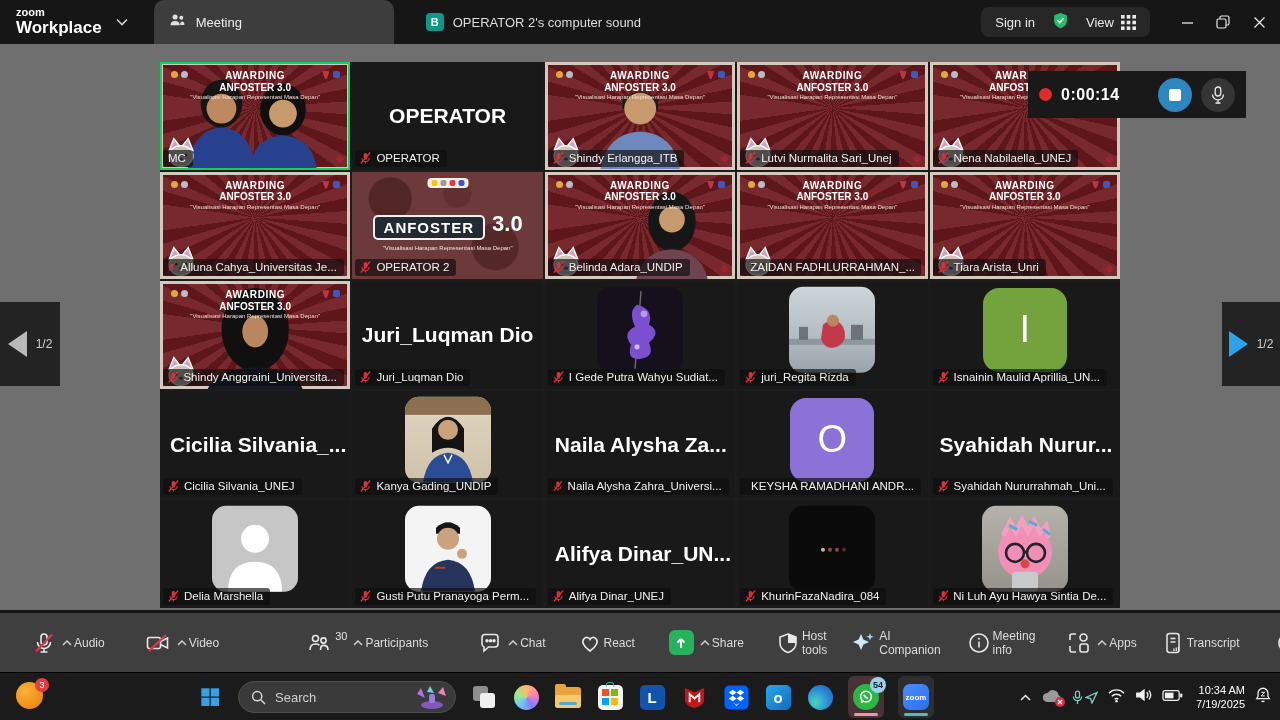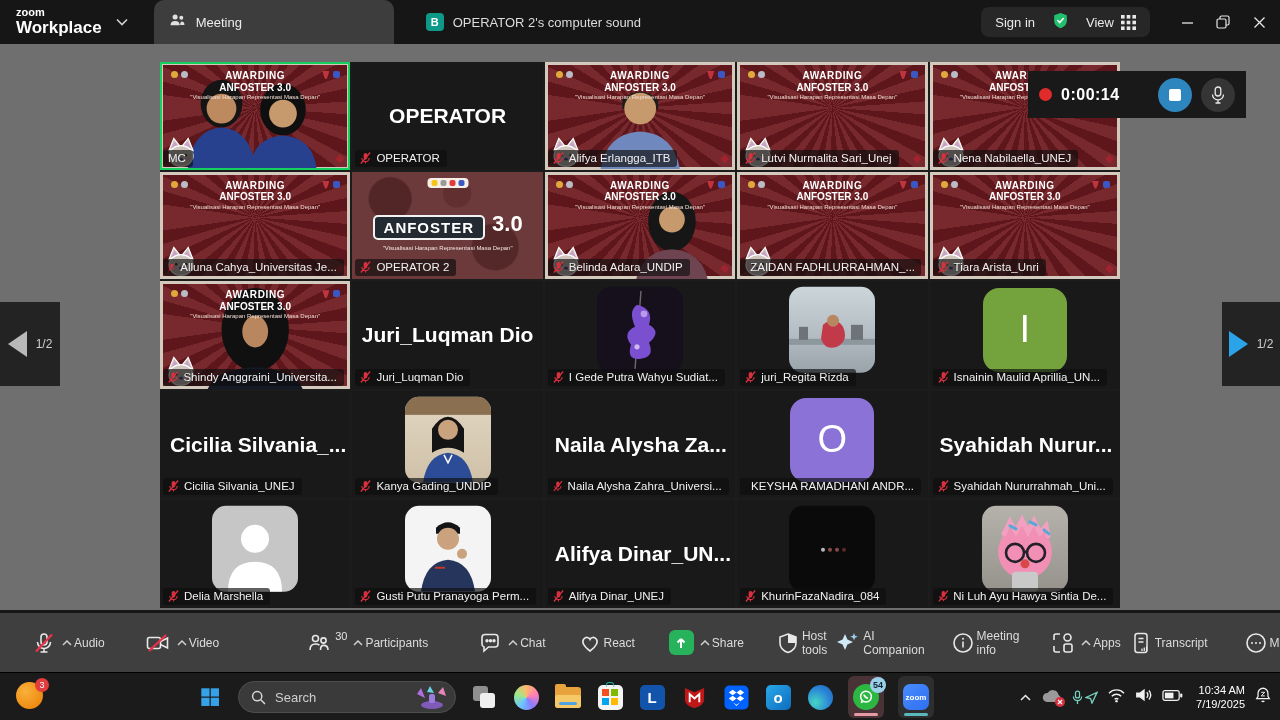--- a/index.html
+++ b/index.html
@@ -105,21 +105,21 @@
   .pager-num{color:#cfcfcf;font-size:12px;}
 
   
   .toolbar{position:absolute;top:610px;left:0;right:0;height:62px;background:#3f3f3f;border-top:3px solid #171717;
     display:flex;align-items:center;padding:0 24px;z-index:40;}
   .tbi{display:flex;flex-direction:row;align-items:center;gap:2px;color:#dcdcdc;font-size:12px;position:relative;}
   .ic-row{display:flex;align-items:center;gap:6px;height:27px;}
   .badge30{font-size:11px;color:#e4e4e4;align-self:flex-start;margin-top:1px;margin-left:-2px;}
   .share-sq{width:25px;height:25px;border-radius:6px;background:#27b35c;display:flex;align-items:center;justify-content:center;}
   .ml14{margin-left:8px;} .ml34{margin-left:40px;} .ml80{margin-left:88px;} .ml44{margin-left:50px;}
-  .ml28{margin-left:32px;} .ml30{margin-left:34px;} .ml20{margin-left:8px;} .ml22{margin-left:26px;} .ml36{margin-left:36px;}
+  .ml28{margin-left:32px;} .ml30{margin-left:34px;} .ml20{margin-left:24px;} .ml22{margin-left:26px;} .ml36{margin-left:36px;}
   .mlauto{margin-left:auto;margin-right:18px;}
 
   
   .taskbar{position:absolute;bottom:0;left:0;right:0;height:48px;background:#1b1b1b;border-top:1px solid #000;z-index:50;}
   .tb-first{position:absolute;left:16px;top:9px;width:30px;height:30px;}
   .orange-app{width:27px;height:27px;border-radius:50%;background:radial-gradient(circle at 35% 35%,#f8b13c,#ef8c12 70%,#d97406);}
   .notif-badge{position:absolute;top:-4px;right:-3px;min-width:14px;height:14px;border-radius:50%;background:#e23c3c;color:#fff;
     font-size:9px;display:flex;align-items:center;justify-content:center;padding:0 2px;}
   .tb-center{position:absolute;left:196px;top:0;height:48px;display:flex;align-items:center;gap:14px;}
   .search-pill{width:218px;height:32px;border-radius:16px;background:#3a3a3a;border:1px solid #4d4d4d;
@@ -311,21 +311,21 @@
     <path d="M78 36 Q96 20 114 36 L114 46 Q96 37 78 46 Z" fill="#1c1c1c"></path>
             <circle cx="96" cy="45" r="16" fill="#c79a6e"></circle>
     <path d="M56 106 Q62 70 96 68 Q130 70 136 106 Z" fill="#6f88bd"></path>
           </svg>
           <div class="name-tag">
             <svg width="11" height="12" viewBox="0 0 12 13">
   <rect x="4" y="1" width="4" height="7" rx="2" fill="#d8303f"></rect>
   <path d="M2 6.5 a4 4 0 0 0 8 0 M6 10.5 v2" stroke="#d8303f" stroke-width="1.2" fill="none"></path>
   <line x1="1" y1="12.5" x2="11" y2="0.5" stroke="#d8303f" stroke-width="1.5"></line>
             </svg>
-            <span>Alifya Erlangga_ITB</span>
+            <span>Shindy Erlangga_ITB</span>
           </div>
         </div>
         <div class="tile">
           <div class="award">
     <div class="rays"></div>
     <span class="medal m1"></span>
     <span class="medal m2"></span>
     <span class="corner-trophy"></span>
     <span class="corner-blue"></span>
     <span class="ribbon"></span>

